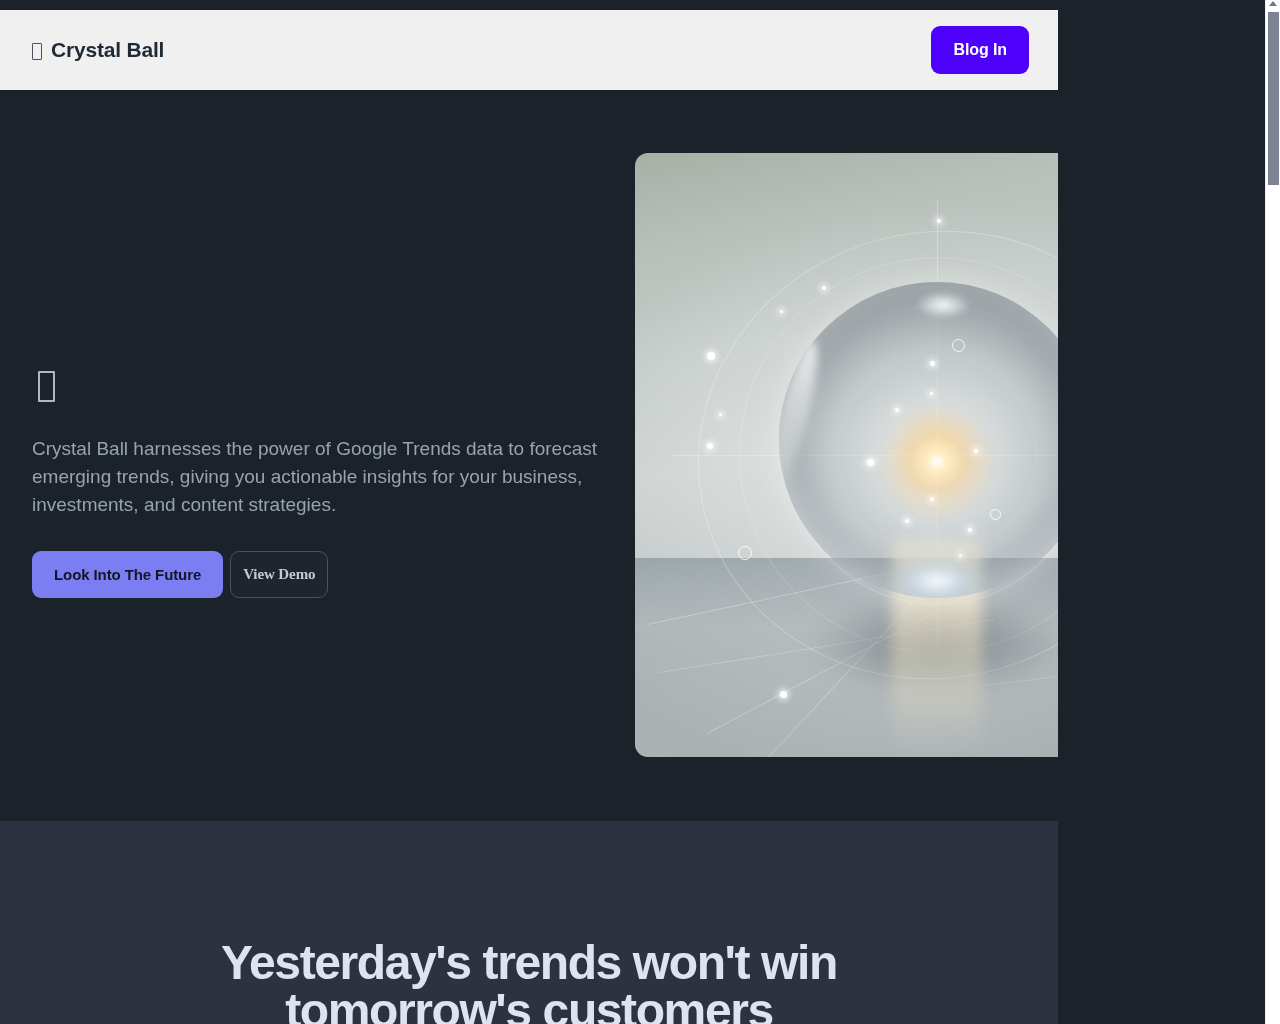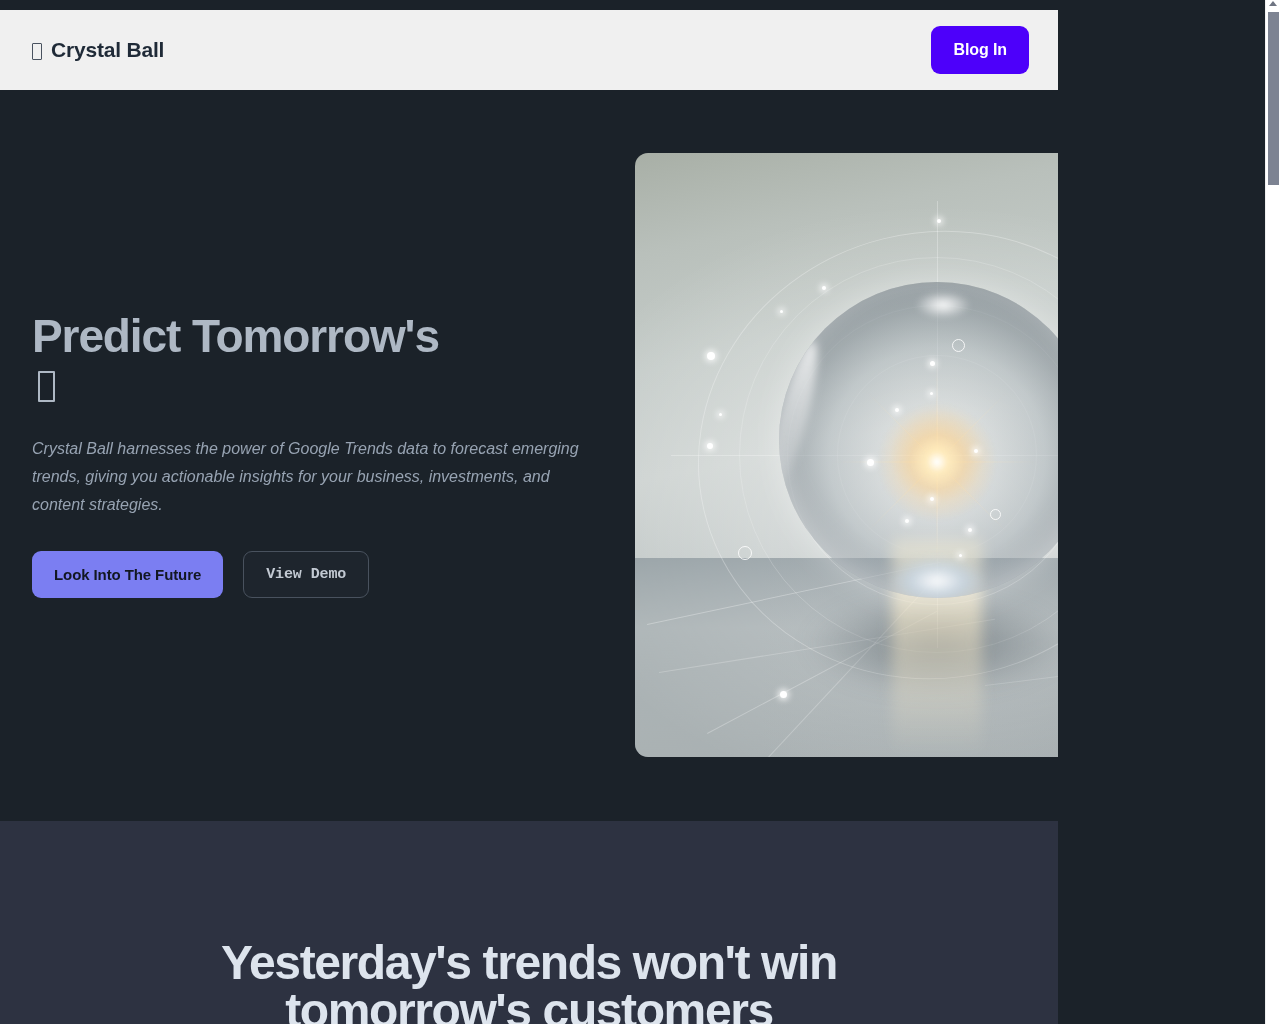--- a/index.html
+++ b/index.html
@@ -124,55 +124,54 @@
     width: 17px;
     height: 31px;
     border: 2px solid #aeb8c4;
     border-radius: 1px;
     vertical-align: -2px;
     margin-left: 6px;
   }
 
   .hero-sub {
     margin-top: 26px;
-    font-size: 16px;
+    font-size: 19px;
     line-height: 28px;
     color: #97a3b2;
     max-width: 566px;
-    font-style: italic;
   }
 
   .hero-actions {
     margin-top: 32px;
     display: flex;
-    gap: 20px;
+    gap: 7px;
   }
 
   .btn-primary {
     height: 47px;
     padding: 0 22px;
     background: #7b7ef2;
     color: #121722;
     border: none;
     border-radius: 9px;
     font-family: "Liberation Sans", sans-serif;
     font-size: 15px;
     font-weight: bold;
     cursor: pointer;
     letter-spacing: -0.1px;
   }
 
   .btn-secondary {
     height: 47px;
-    padding: 0 22px;
+    padding: 0 12px;
     background: #1e252d;
     color: #c2c9d2;
     border: 1px solid #49525e;
     border-radius: 9px;
-    font-family: Liberation Mono, monospace;
+    font-family: Liberation Serif, serif;
     font-size: 15px;
     font-weight: bold;
     cursor: pointer;
     letter-spacing: -0.1px;
   }
 
   
   .hero-art {
     position: absolute;
     left: 635px;
@@ -422,21 +421,21 @@
       </div>
 
 
       <button class="signin-btn">Blog In</button>
     </header>
 
     <section class="hero">
 
       <div class="hero-copy">
         <h1 class="hero-title">
-          <span>Predict Tomorrow's</span><br>
+          <br>
           <span class="tofu-lg"></span>
         </h1>
 
         <p class="hero-sub">Crystal Ball harnesses the power of Google Trends data to forecast emerging trends, giving you actionable insights for your business, investments, and content strategies.</p>
 
         <div class="hero-actions">
           <button class="btn-primary">Look Into The Future</button>
           <button class="btn-secondary">View Demo</button>
         </div>
       </div>

